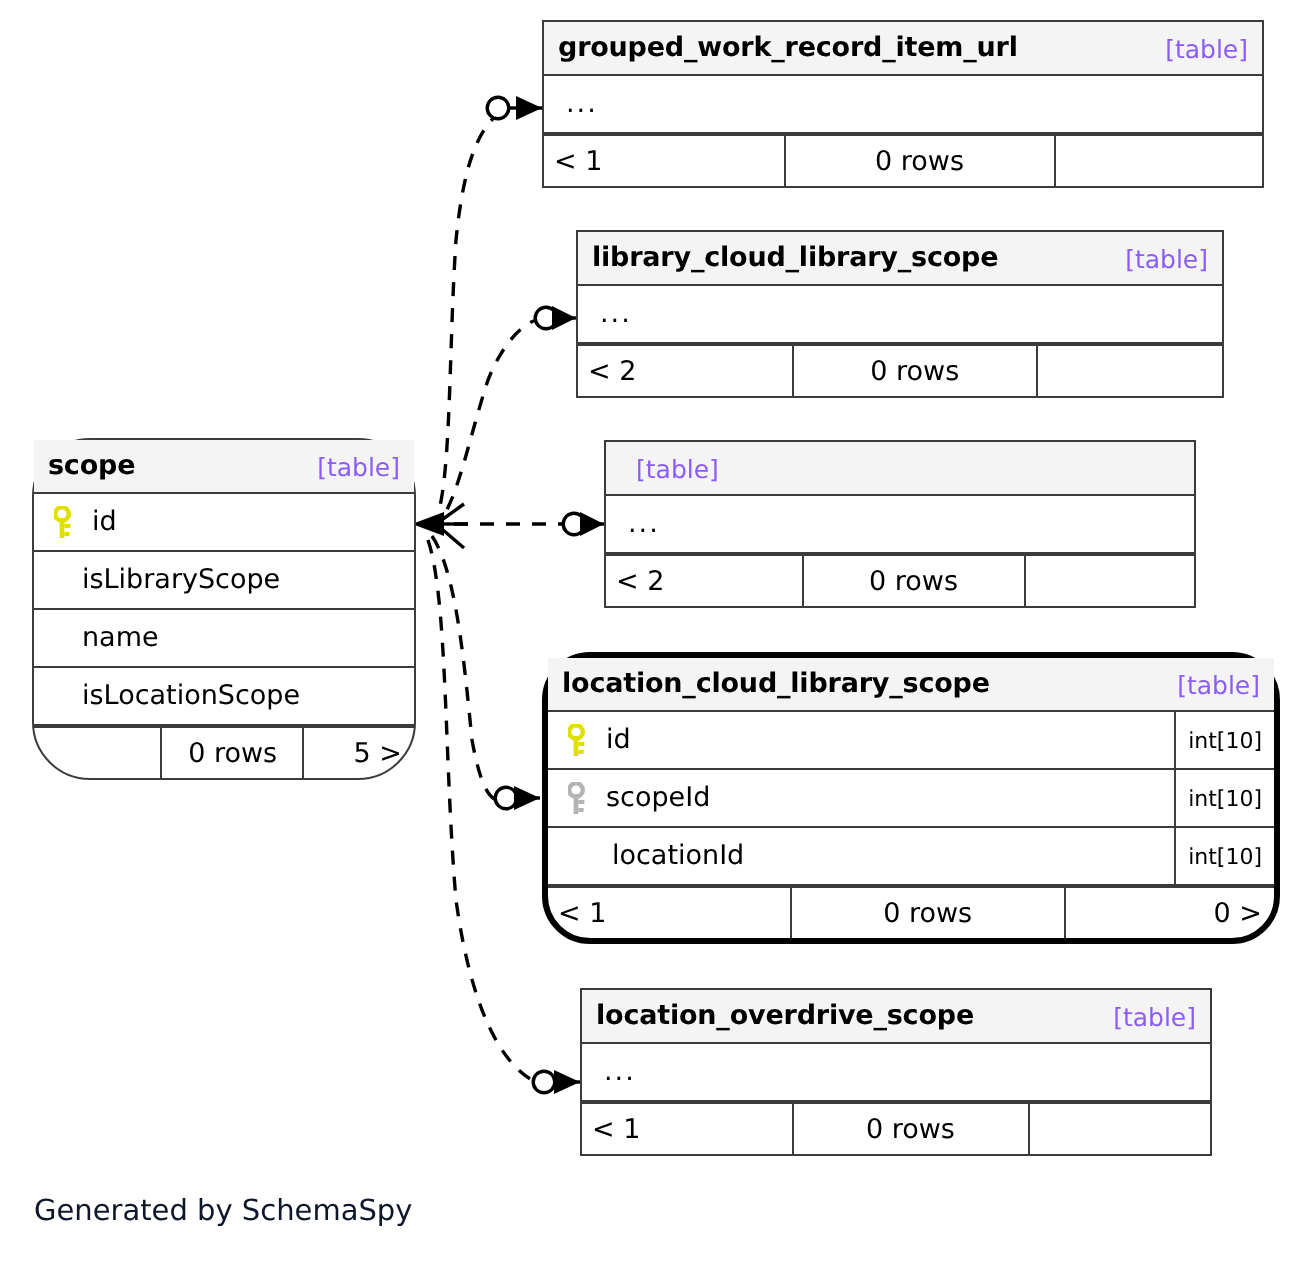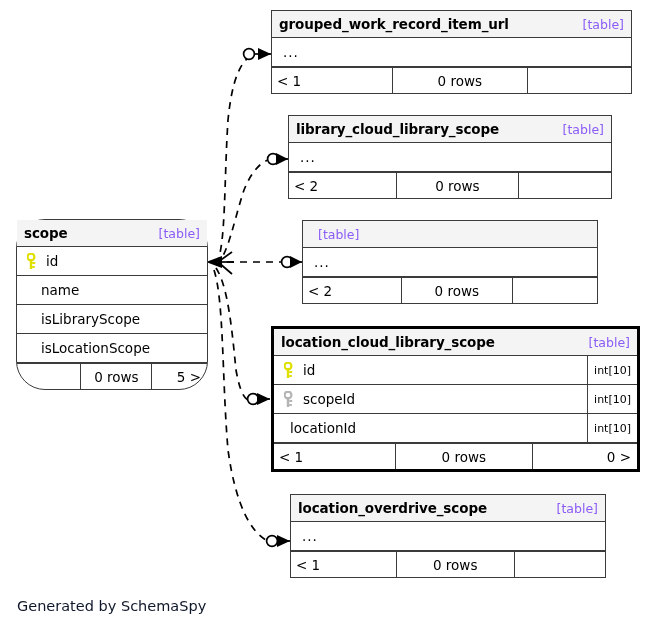--- a/index.html
+++ b/index.html
@@ -246,44 +246,44 @@
             <rect x="5.2" y="9" width="3" height="2" fill="#e0e000"></rect>
             <rect x="5.2" y="13" width="2.6" height="2" fill="#e0e000"></rect>
           </svg>
         </span>
         <span>id</span>
       </span>
     </div>
 
     <div class="row">
       <span class="rowname" style="padding-left:24px;">
+        <span>isLibraryScope</span>
+      </span>
+    </div>
+
+    <div class="row">
+      <span class="rowname" style="padding-left:24px;">
         <span>name</span>
-      </span>
-    </div>
-
-    <div class="row">
-      <span class="rowname" style="padding-left:24px;">
-        <span>isLibraryScope</span>
       </span>
     </div>
 
     <div class="row">
       <span class="rowname" style="padding-left:24px;">
         <span>isLocationScope</span>
       </span>
     </div>
 
     <div class="tfoot">
       <span class="fc fc1"></span>
       <span class="fc fc2">0 rows</span>
       <span class="fc fc3">5 &gt;</span>
     </div>
   </div>
 
-  <div class="tbl focus" style="left:271px; top:326px; width:369px;">
+  <div class="tbl focus" style="left:271px; top:326px; width:369px;border-radius:24px;">
     <div class="thead">
       <span class="tname">location_cloud_library_scope</span>
       <span class="ttag">[table]</span>
     </div>
 
     <div class="row">
       <span class="rowname">
         <span class="keyicon">
           <svg viewBox="0 0 12 17" width="12" height="17" xmlns="http://www.w3.org/2000/svg">
             <circle cx="4" cy="4" r="3.4" fill="none" stroke="#e0e000" stroke-width="2.2"></circle>
@@ -306,21 +306,21 @@
             <rect x="5.2" y="9" width="3" height="2" fill="#b4b4b4"></rect>
             <rect x="5.2" y="13" width="2.6" height="2" fill="#b4b4b4"></rect>
           </svg>
         </span>
         <span>scopeId</span>
       </span>
       <span class="rowtype">int[10]</span>
     </div>
 
     <div class="row">
-      <span class="rowname" style="padding-left:16px;">
+      <span class="rowname" style="padding-left:32px;">
         <span>locationId</span>
       </span>
       <span class="rowtype">int[10]</span>
     </div>
 
     <div class="tfoot">
       <span class="fc fc1">&lt; 1</span>
       <span class="fc fc2">0 rows</span>
       <span class="fc fc3">0 &gt;</span>
     </div>

